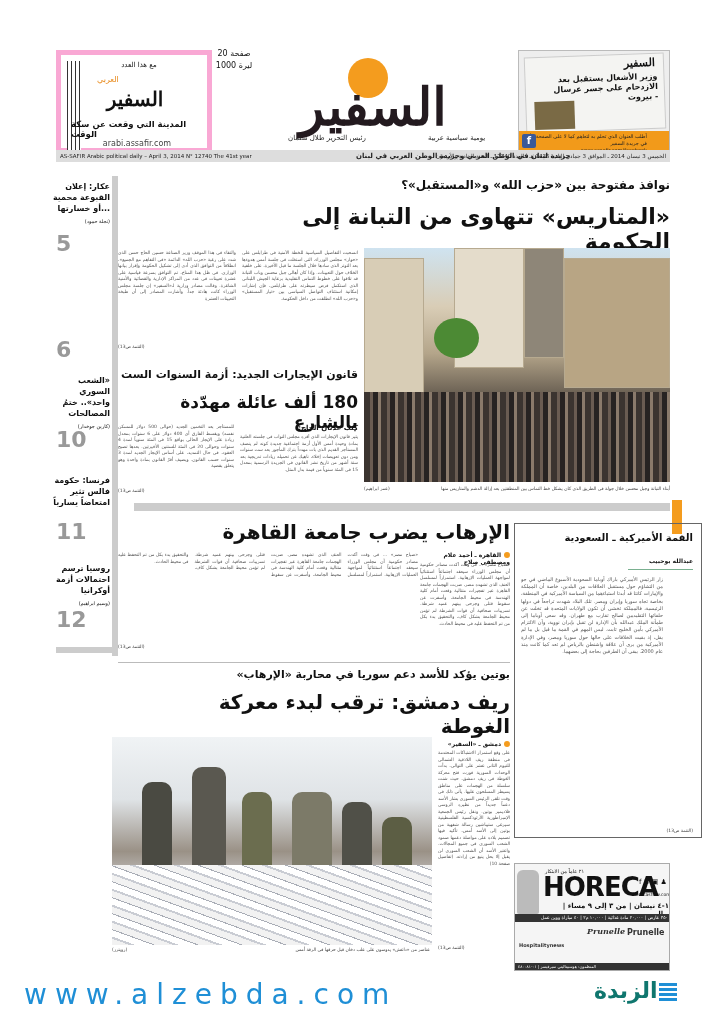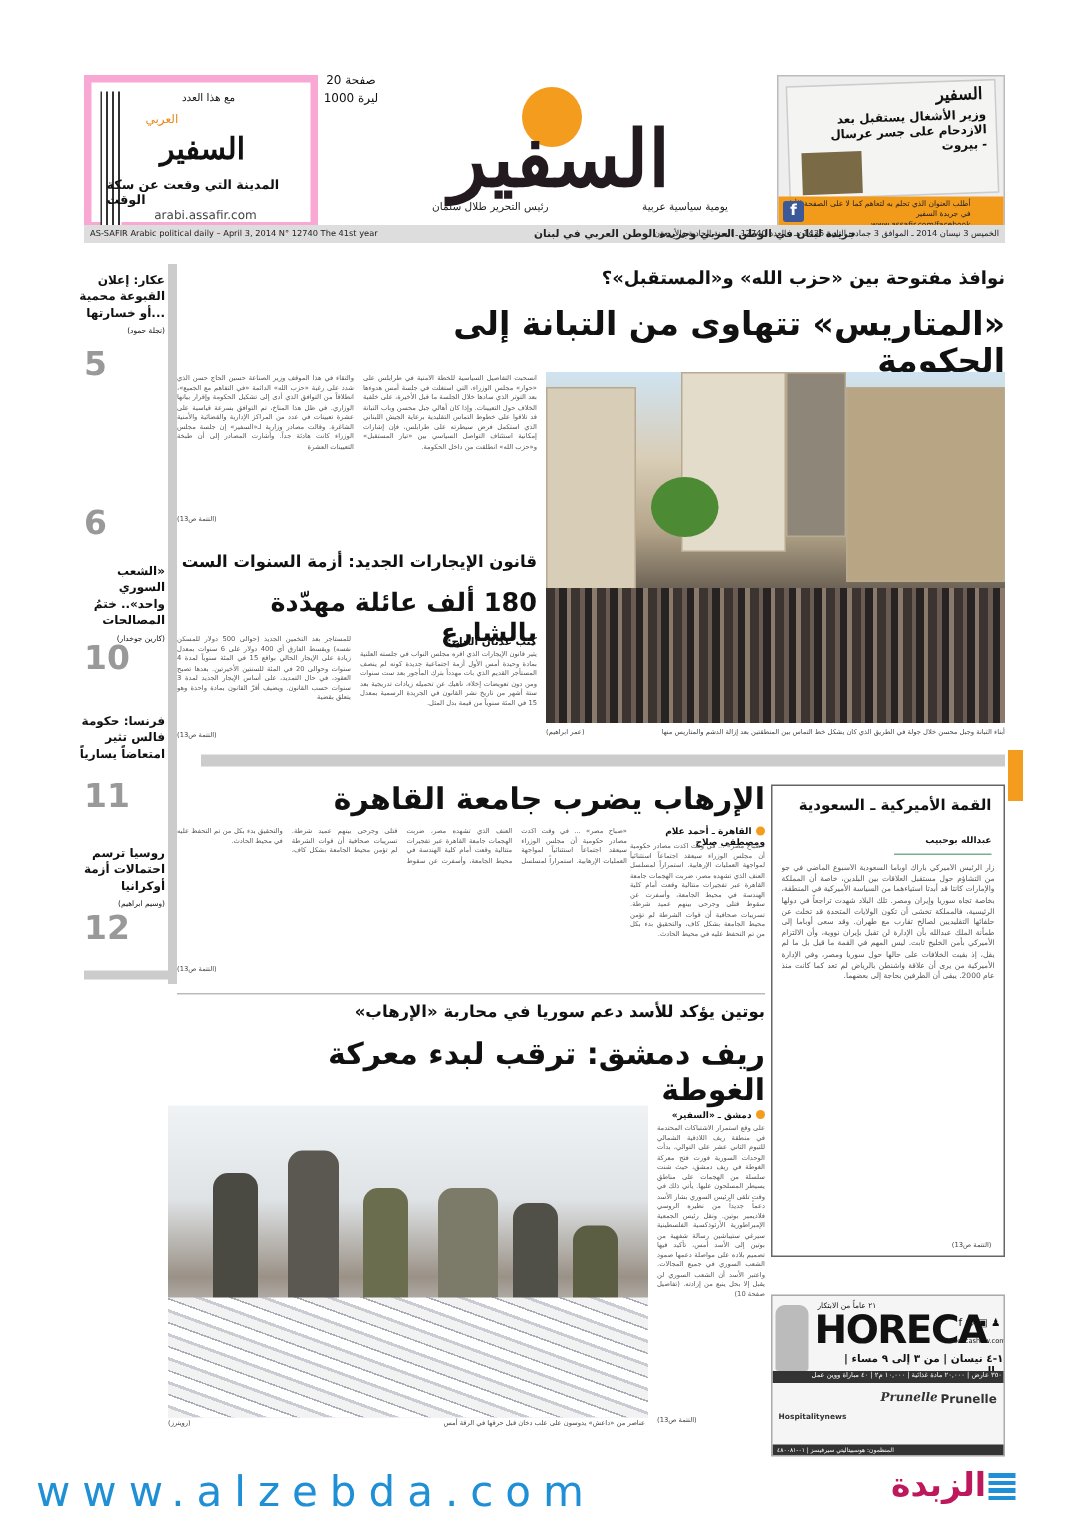--- a/index.html
+++ b/index.html
@@ -39,39 +39,39 @@
 .kicker{font-size:12px;font-weight:bold}
 .head-xl{font-size:22px;font-weight:bold;color:#111}
 .col-text{font-size:4.5px;line-height:6.5px;color:#555;direction:rtl;text-align:justify}
 .col-text::before{content:""}
 .photo1{left:364px;top:248px;width:306px;height:234px;background:linear-gradient(180deg,#cfe3f0 0%,#d9cdb6 25%,#b4a58a 45%,#4a423b 70%,#2e2a28 100%);overflow:hidden}
 .photo1 .bld{position:absolute;background:#d8cdb6;border:1px solid #b7aa90}
 .photo1 .tree{position:absolute;left:70px;top:70px;width:45px;height:40px;border-radius:50%;background:#4c8a34}
 .photo1 .crowd{position:absolute;left:0;bottom:0;width:100%;height:90px;background:repeating-linear-gradient(90deg,#3b3430 0 6px,#6a5c52 6px 9px,#272322 9px 14px,#8a7a6b 14px 17px)}
 .cap{font-size:4.5px;color:#444}
 .gray-bar{background:#ccc}
-.boxed{left:514px;top:523px;width:156px;height:315px;border:1px solid #666}
+.boxed{left:514px;top:523px;width:188px;height:315px;border:1px solid #666}
 .boxed-title{position:absolute;right:8px;top:8px;font-size:10px;font-weight:bold}
 .boxed-author{position:absolute;right:8px;top:33px;font-size:6px;font-weight:bold}
 .boxed-rule{position:absolute;right:8px;top:45px;width:65px;height:1px;background:#7ab090}
 .horeca{left:514px;top:863px;width:156px;height:108px;border:1px solid #aaa;background:#f5f5f5;overflow:hidden}
 .horeca .logo{position:absolute;left:28px;top:8px;font-size:26px;font-weight:bold;font-family:"DejaVu Sans",sans-serif;letter-spacing:-1px}
 .horeca .dates{position:absolute;left:32px;top:38px;font-size:7px;font-weight:bold;direction:rtl}
 .horeca .dark{position:absolute;left:0;top:50px;width:156px;height:8px;background:#333;color:#fff;font-size:4.5px;line-height:8px;text-align:right;padding-right:3px}
 .horeca .foot{position:absolute;left:0;bottom:0;width:156px;height:7px;background:#333;color:#fff;font-size:4px;line-height:7px;padding:0 3px}
 .horeca .brand{position:absolute;font-size:8px;font-weight:bold;color:#333}
 .horeca .soc{position:absolute;left:124px;top:14px;font-size:7px}
 .horeca .url{position:absolute;left:118px;top:28px;font-size:4.5px}
 .horeca .anni{position:absolute;left:30px;top:4px;font-size:5px}
 .horeca .fig{position:absolute;left:2px;top:6px;width:22px;height:44px;background:#bbb;border-radius:6px 6px 2px 2px}
 .photo2{left:112px;top:737px;width:320px;height:208px;background:linear-gradient(180deg,#f0f3f5 0%,#dfe3e6 30%,#9a9186 55%,#d8dadf 75%,#e9ebee 100%);overflow:hidden}
 .photo2 .fighter{position:absolute;background:#4a4a42;border-radius:10px 10px 4px 4px}
 .photo2 .boxes{position:absolute;left:0;bottom:0;width:100%;height:80px;background:repeating-linear-gradient(20deg,#f2f2f2 0 6px,#c9ccd3 6px 8px,#fff 8px 14px,#a9adb6 14px 15px)}
 .footer-url{left:24px;top:978px;font-size:28px;color:#1f8fd6;letter-spacing:8px;font-family:"DejaVu Sans",sans-serif}
-.footer-logo{left:594px;top:978px;font-size:22px;color:#be185d;font-weight:bold}
+.footer-logo{left:594px;top:978px;font-size:22px;color:#0f766e;font-weight:bold}
 .footer-logo .lines{display:inline-block;width:18px;height:18px;background:repeating-linear-gradient(180deg,#1f8fd6 0 3px,#fff 3px 5px);vertical-align:middle;margin-left:2px}
 .dot-orange{display:inline-block;width:6px;height:6px;border-radius:50%;background:#f49c1e;margin-left:3px;vertical-align:middle}
 </style>
 </head>
 <body>
 
 <div class="abs promo-box">
   <div class="bars"></div>
   <div class="promo-top">مع هذا العدد</div>
   <div class="promo-logo-small">العربي</div>

